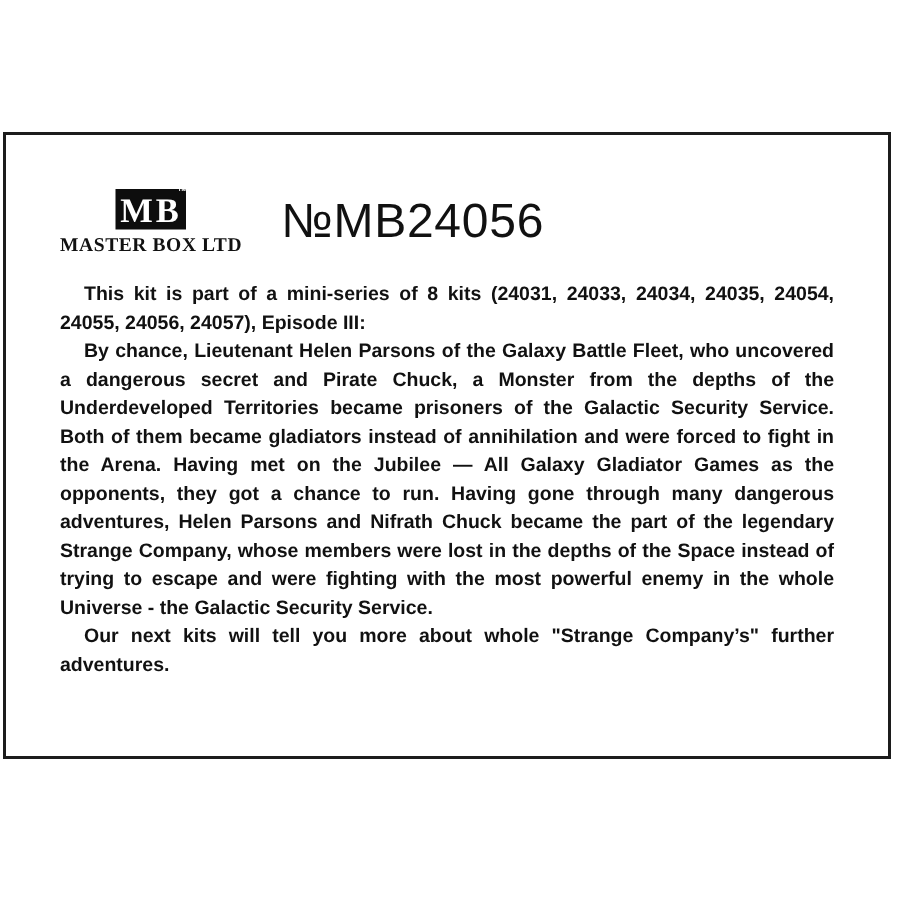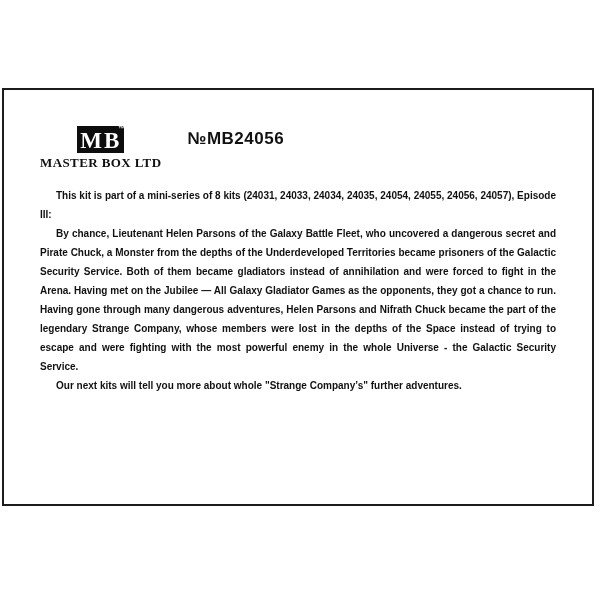--- a/index.html
+++ b/index.html
@@ -65,30 +65,30 @@
   .logo-caption {
     margin-top: 2px;
     font-family: "Liberation Serif", serif;
     font-weight: bold;
     font-size: 13px;
     letter-spacing: 0.4px;
     color: #111111;
     white-space: nowrap;
   }
   .kit-number {
-    font-weight: bold;
-    font-size: 17px;
+    font-weight: normal;
+    font-size: 32px;
     color: #111111;
     margin-top: 3px;
     letter-spacing: 0.5px;
   }
   .body-text {
     margin-top: 15px;
     color: #111111;
-    font-size: 10px;
+    font-size: 13px;
     font-weight: bold;
     line-height: 19px;
     text-align: justify;
   }
   .body-text p {
     margin: 0;
     text-indent: 16px;
   }
 </style>
 </head>

